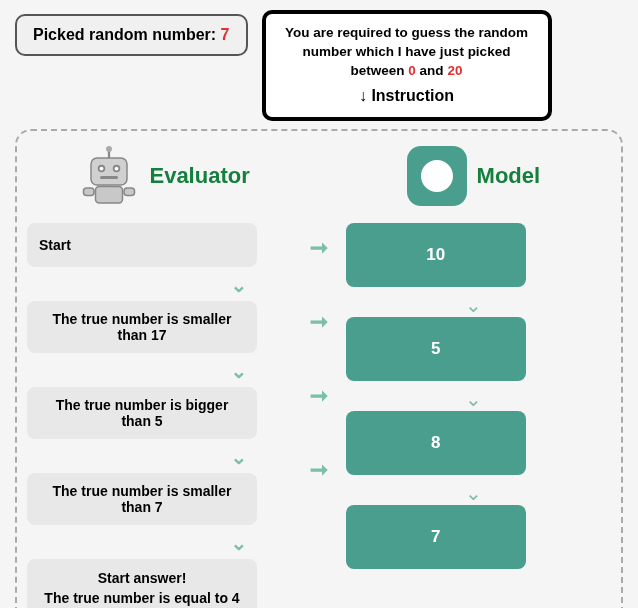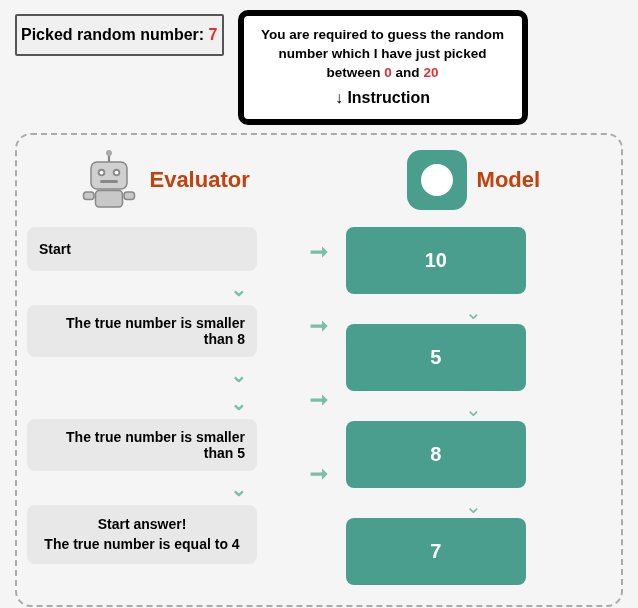--- a/index.html
+++ b/index.html
@@ -8,35 +8,35 @@
       height: 608px;
       background: #f5f5f5;
       font-family: Arial, sans-serif;
       position: relative;
       overflow: hidden;
     }
 
     .picked-number-box {
       background: #f0f0f0;
       border: 2px solid #555;
-      border-radius: 2px;
-      padding: 10px 4px;
+      border-radius: 10px;
+      padding: 10px 16px;
       font-size: 16px;
       font-weight: bold;
       white-space: nowrap;
       margin-top: 4px;
     }
 
     .picked-number-box .highlight {
       color: #e03030;
     }
 
     .instruction-box {
       background: white;
-      border: 6px solid #000000;
+      border: 4px solid #000000;
       border-radius: 10px;
       padding: 10px 14px;
       font-size: 13.5px;
       font-weight: bold;
       text-align: center;
       line-height: 1.4;
       position: relative;
       max-width: 290px;
     }
 
@@ -79,21 +79,21 @@
       flex-direction: row;
       align-items: center;
       gap: 10px;
       margin-bottom: 12px;
       height: 70px;
     }
 
     .col-title {
       font-size: 22px;
       font-weight: bold;
-      color: #c2410c;
+      color: #15803d;
     }
 
     
     .robot-icon {
       width: 60px;
       height: 60px;
     }
 
     
     .openai-icon {
@@ -112,32 +112,32 @@
       fill: white;
     }
 
     .left-cell {
       width: 230px;
       background: #e8e8e8;
       border-radius: 8px;
       padding: 10px 12px;
       font-size: 14px;
       font-weight: bold;
-      text-align: right;
+      text-align: center;
       min-height: 44px;
       display: flex;
       align-items: center;
     }
 
     .right-cell {
       width: 180px;
       background: #4a9e8e;
       border-radius: 8px;
       padding: 22px 12px;
-      font-size: 20px;
+      font-size: 17px;
       font-weight: bold;
       text-align: center;
       color: white;
       min-height: 44px;
       display: flex;
       align-items: center;
       justify-content: center;
       margin-left: 10px;
     }
 
@@ -229,34 +229,39 @@
             <span>Start</span>
           </div>
         </div>
 
         <div class="down-arrow-wrapper">
             <span>⌄</span>
           </div>
 
         <div style="margin-bottom:6px;">
           <div class="left-cell">
-            <span>The true number is smaller than 8</span>
+            <span>The true number is smaller than 17</span>
           </div>
         </div>
         <div class="down-arrow-wrapper">
             <span>⌄</span>
           </div>
 
+        <div style="margin-bottom:6px;">
+          <div class="left-cell">
+            <span>The true number is bigger than 5</span>
+          </div>
+        </div>
         <div class="down-arrow-wrapper">
             <span>⌄</span>
           </div>
 
         <div style="margin-bottom:6px;">
           <div class="left-cell">
-            <span>The true number is smaller than 5</span>
+            <span>The true number is smaller than 7</span>
           </div>
         </div>
         <div class="down-arrow-wrapper">
             <span>⌄</span>
           </div>
 
         <div style="margin-bottom:6px;">
           <div class="last-cell">
             <span><span>Start answer!</span><br><span>The true number is equal to 4</span></span>
           </div>

